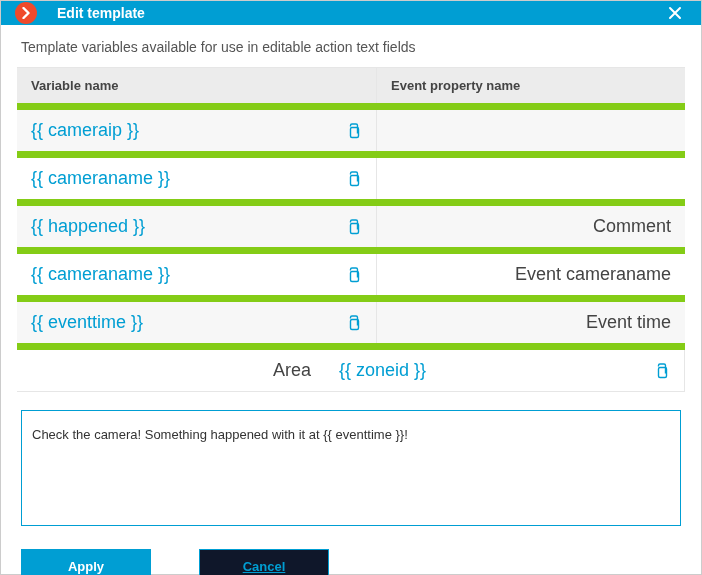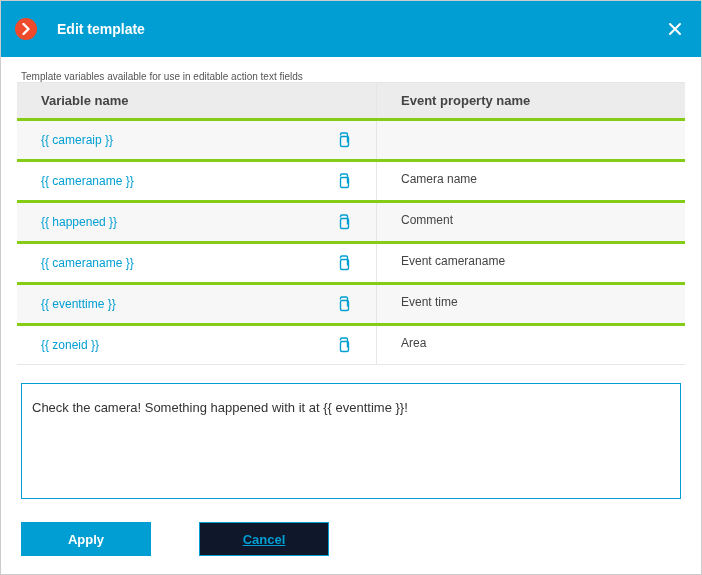--- a/index.html
+++ b/index.html
@@ -51,54 +51,56 @@
     color: #fff;
   }
   .content {
     flex: 1;
     padding: 14px 16px 12px 16px;
     display: flex;
     flex-direction: column;
   }
   .desc {
     color: #555;
-    font-size: 10px;
+    font-size: 14px;
+    margin-bottom: 12px;
     padding-left: 4px;
   }
   .table {
     border: 1px solid #e6e6e6;
     border-left: none;
     border-right: none;
   }
   .thead {
     display: flex;
     background: #ececec;
     font-weight: 700;
     color: #444;
     font-size: 13px;
   }
   .thead .cell, .row .cell {
-    padding: 10px 24px;
+    padding: 10px 14px;
   }
   .col-var {
     width: 360px;
     display: flex;
     align-items: center;
     justify-content: space-between;
     border-right: 1px solid #e6e6e6;
   }
   .thead .col-var { justify-content: flex-start; }
   .col-prop {
     flex: 1;
   }
   .tbody .row {
     display: flex;
-    border-top: 3px solid #84cc16;
-    font-size: 12px;
+    border-top: 7px solid #84cc16;
+    font-size: 18px;
     color: #444;
+    text-align: right;
   }
   .tbody .row:nth-child(odd) { background: #f7f7f7; }
   .tbody .row:nth-child(even) { background: #ffffff; }
   .varcode {
     color: #009ed3;
     font-family: inherit;
   }
   .copy-icon {
     color: #009ed3;
     width: 18px;
@@ -192,21 +194,20 @@
           <div class="row">
             <div class="cell col-var">
               <span class="varcode">{{ cameraname }}</span>
               <span class="copy-icon">
                 <svg width="15" height="16" viewBox="0 0 15 16">
                   <rect x="4.5" y="4.5" width="8" height="10" rx="1.5" fill="none" stroke="#009ed3" stroke-width="1.4"></rect>
                   <path d="M4.5 3.5 v-1 a1.5 1.5 0 0 1 1.5 -1.5 h4 a1.5 1.5 0 0 1 1.5 1.5 v8" fill="none" stroke="#009ed3" stroke-width="1.4"></path>
                 </svg>
               </span>
             </div>
-            <div class="cell col-prop">Camera name</div>
           </div>
           <div class="row">
             <div class="cell col-var">
               <span class="varcode">{{ happened }}</span>
               <span class="copy-icon">
                 <svg width="15" height="16" viewBox="0 0 15 16">
                   <rect x="4.5" y="4.5" width="8" height="10" rx="1.5" fill="none" stroke="#009ed3" stroke-width="1.4"></rect>
                   <path d="M4.5 3.5 v-1 a1.5 1.5 0 0 1 1.5 -1.5 h4 a1.5 1.5 0 0 1 1.5 1.5 v8" fill="none" stroke="#009ed3" stroke-width="1.4"></path>
                 </svg>
               </span>
@@ -231,30 +232,30 @@
               <span class="copy-icon">
                 <svg width="15" height="16" viewBox="0 0 15 16">
                   <rect x="4.5" y="4.5" width="8" height="10" rx="1.5" fill="none" stroke="#009ed3" stroke-width="1.4"></rect>
                   <path d="M4.5 3.5 v-1 a1.5 1.5 0 0 1 1.5 -1.5 h4 a1.5 1.5 0 0 1 1.5 1.5 v8" fill="none" stroke="#009ed3" stroke-width="1.4"></path>
                 </svg>
               </span>
             </div>
             <div class="cell col-prop">Event time</div>
           </div>
           <div class="row">
+            <div class="cell col-prop">Area</div>
             <div class="cell col-var">
               <span class="varcode">{{ zoneid }}</span>
               <span class="copy-icon">
                 <svg width="15" height="16" viewBox="0 0 15 16">
                   <rect x="4.5" y="4.5" width="8" height="10" rx="1.5" fill="none" stroke="#009ed3" stroke-width="1.4"></rect>
                   <path d="M4.5 3.5 v-1 a1.5 1.5 0 0 1 1.5 -1.5 h4 a1.5 1.5 0 0 1 1.5 1.5 v8" fill="none" stroke="#009ed3" stroke-width="1.4"></path>
                 </svg>
               </span>
             </div>
-            <div class="cell col-prop">Area</div>
           </div>
         </div>
     </div>
 
     <div class="editor-wrap">
       <textarea class="editor" style="">Check the camera! Something happened with it at {{ eventtime }}!</textarea>
     </div>
 
     <div class="buttons">
       <button class="btn btn-primary">Apply</button>

